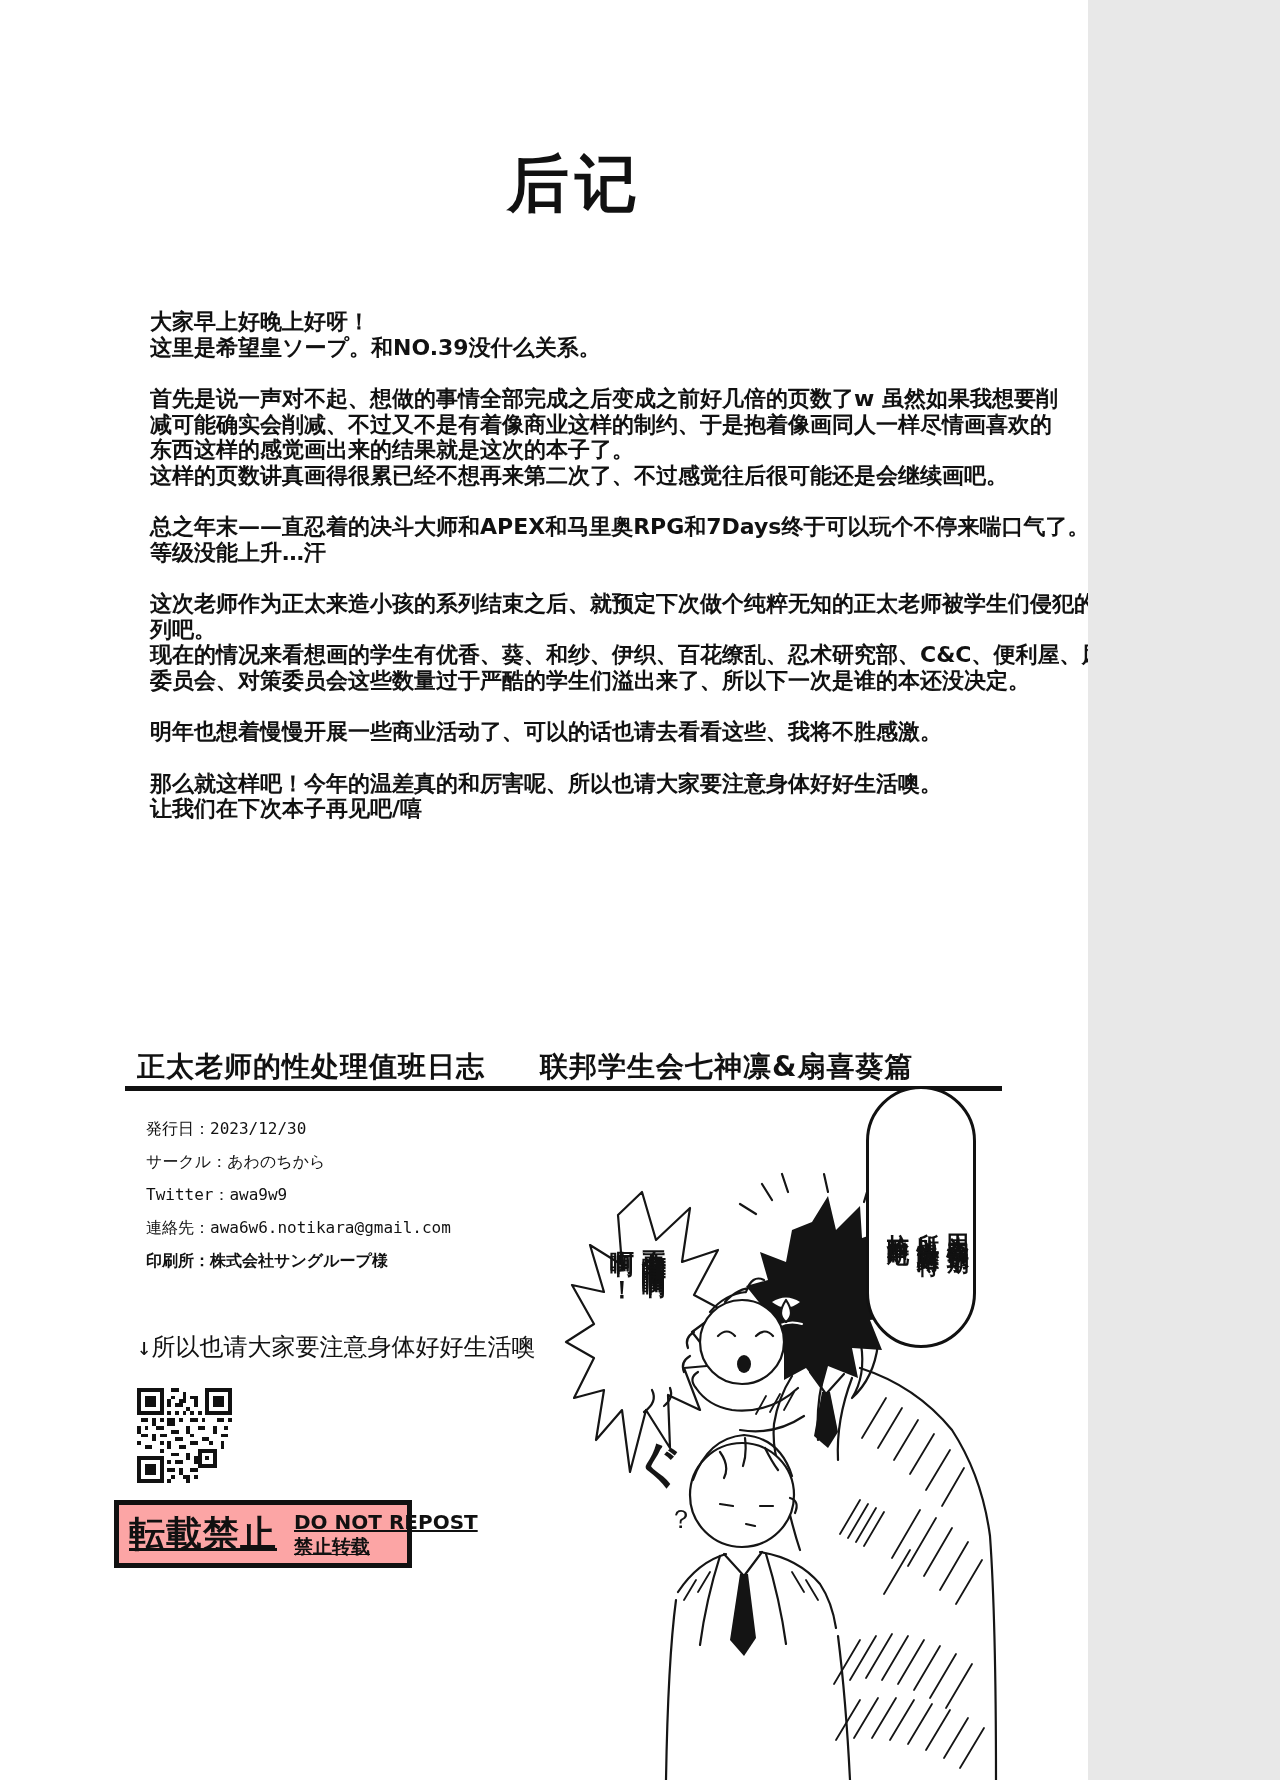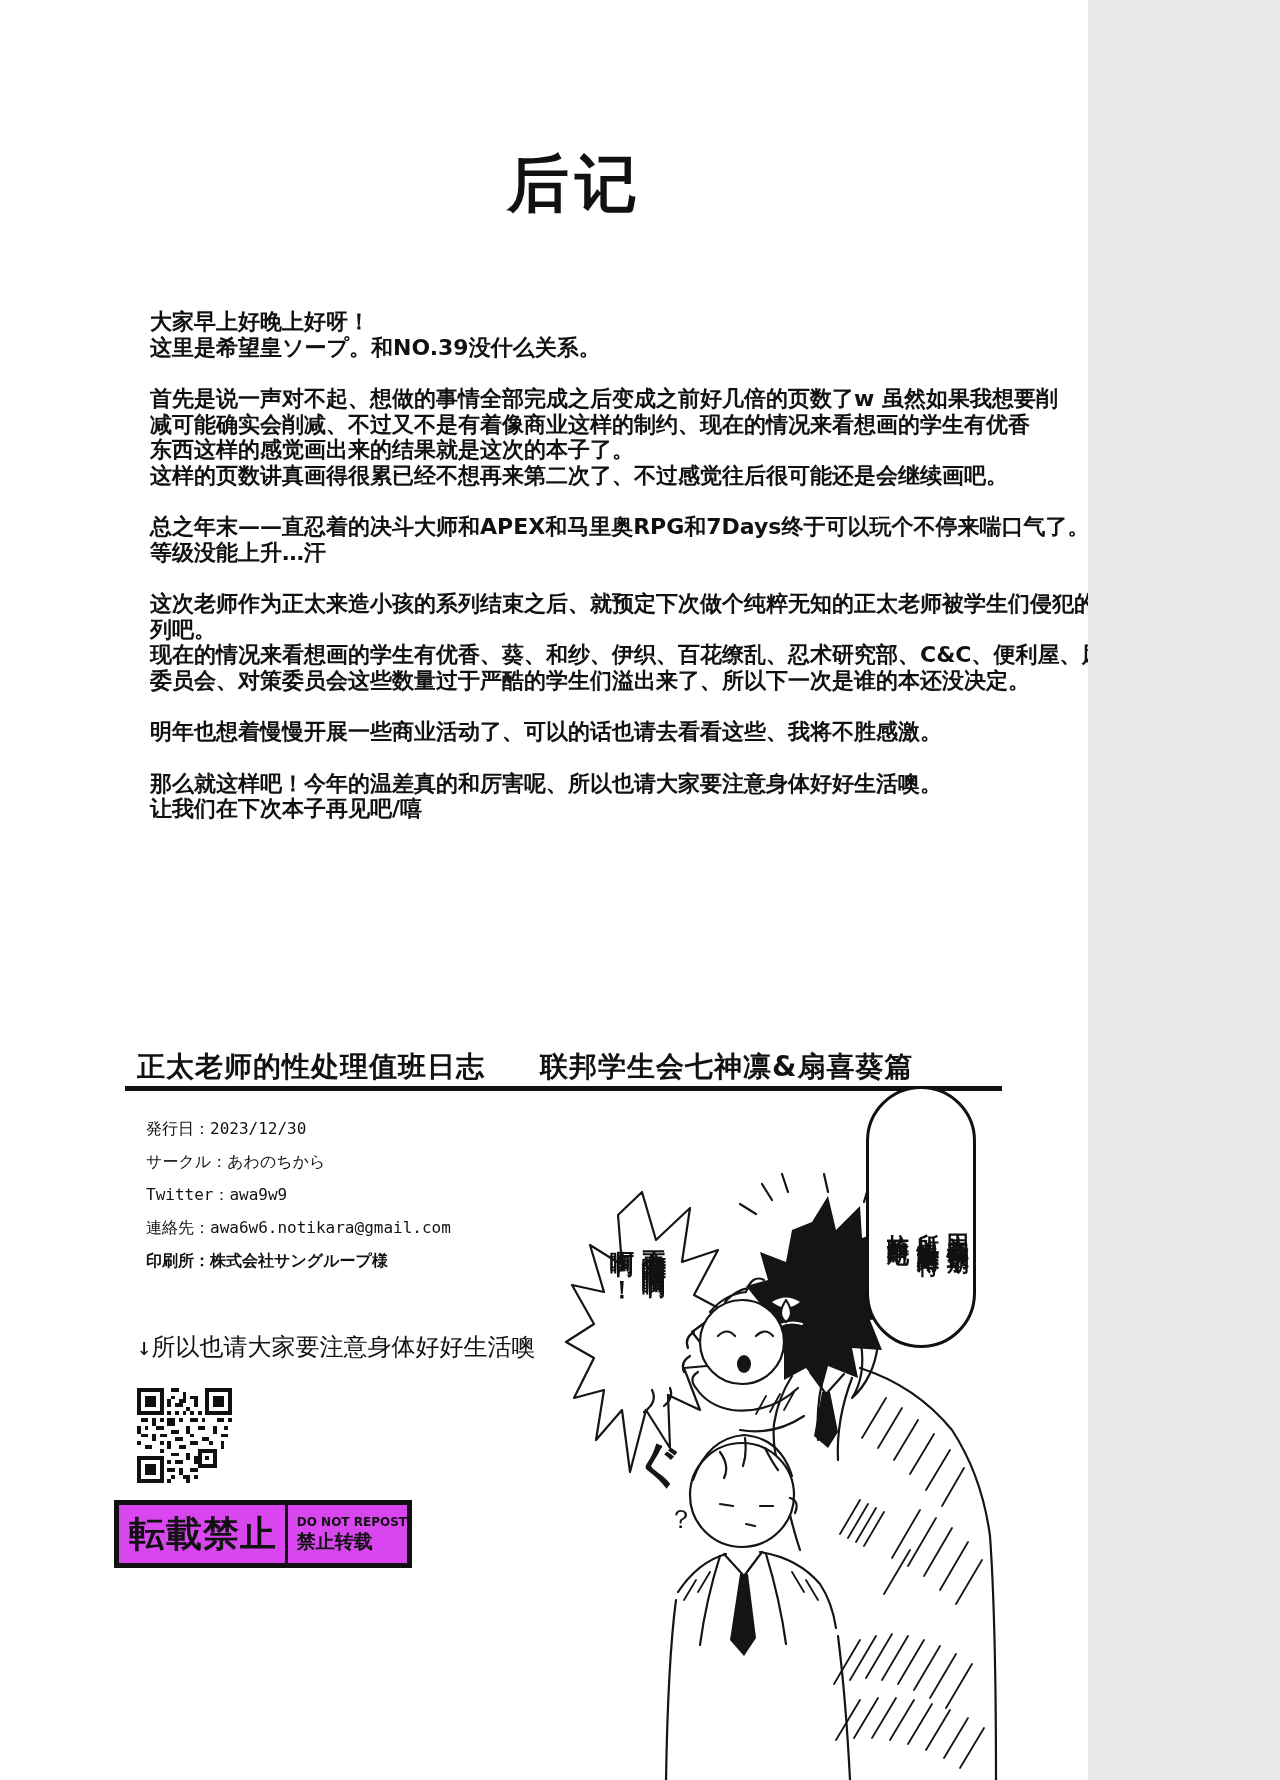--- a/index.html
+++ b/index.html
@@ -31,26 +31,26 @@
   .colophon-fields .bold{font-weight:700;}
   .dlsite-note{
     position:absolute;top:1331px;left:137px;
     font-family:"DejaVu Sans Mono","Liberation Mono",monospace;
     font-size:24px;white-space:nowrap;
   }
   .qr{position:absolute;top:1388px;left:137px;width:95px;height:95px;}
   .repost-box{
     position:absolute;top:1500px;left:114px;width:298px;height:68px;
     border:5px solid #111;box-sizing:border-box;
-    display:flex;align-items:center;background:#d946ef;
+    display:flex;align-items:center;background:#fca5a5;text-decoration:underline;
   }
   .repost-jp{font-size:36px;font-weight:800;letter-spacing:1px;padding:0 8px 0 10px;white-space:nowrap;}
   .repost-divider{width:4px;align-self:stretch;background:#111;}
   .repost-right{padding-left:9px;line-height:1.25;}
-  .repost-en{font-size:12px;font-weight:800;white-space:nowrap;}
+  .repost-en{font-size:20px;font-weight:800;white-space:nowrap;}
   .repost-cn{font-size:19px;font-weight:800;white-space:nowrap;}
   .bubble-right{
     position:absolute;top:1086px;left:866px;width:110px;height:262px;
     border:3px solid #111;border-radius:55px;background:#fff;box-sizing:border-box;
     display:flex;justify-content:center;padding-top:22px;
     writing-mode:vertical-rl;text-orientation:upright;
     font-size:22px;line-height:30px;letter-spacing:3px;font-weight:600;
     white-space:pre-line;z-index:3;
   }
   .bubble-left-text{
@@ -65,21 +65,21 @@
 <body>
 
 <div class="page">
 
   <h1 class="page-title">后记</h1>
 
   <div class="body-text">
     <p>大家早上好晚上好呀！
 这里是希望皇ソープ。和NO.39没什么关系。</p>
     <p>首先是说一声对不起、想做的事情全部完成之后变成之前好几倍的页数了w 虽然如果我想要削
-减可能确实会削减、不过又不是有着像商业这样的制约、现在的情况来看想画的学生有优香
+减可能确实会削减、不过又不是有着像商业这样的制约、于是抱着像画同人一样尽情画喜欢的
 东西这样的感觉画出来的结果就是这次的本子了。
 这样的页数讲真画得很累已经不想再来第二次了、不过感觉往后很可能还是会继续画吧。</p>
     <p>总之年末——直忍着的决斗大师和APEX和马里奥RPG和7Days终于可以玩个不停来喘口气了。
 等级没能上升…汗</p>
     <p>这次老师作为正太来造小孩的系列结束之后、就预定下次做个纯粹无知的正太老师被学生们侵犯的系
 列吧。
 现在的情况来看想画的学生有优香、葵、和纱、伊织、百花缭乱、忍术研究部、C&amp;C、便利屋、风纪
 委员会、对策委员会这些数量过于严酷的学生们溢出来了、所以下一次是谁的本还没决定。</p>
     <p>明年也想着慢慢开展一些商业活动了、可以的话也请去看看这些、我将不胜感激。</p>
     <p>那么就这样吧！今年的温差真的和厉害呢、所以也请大家要注意身体好好生活噢。

